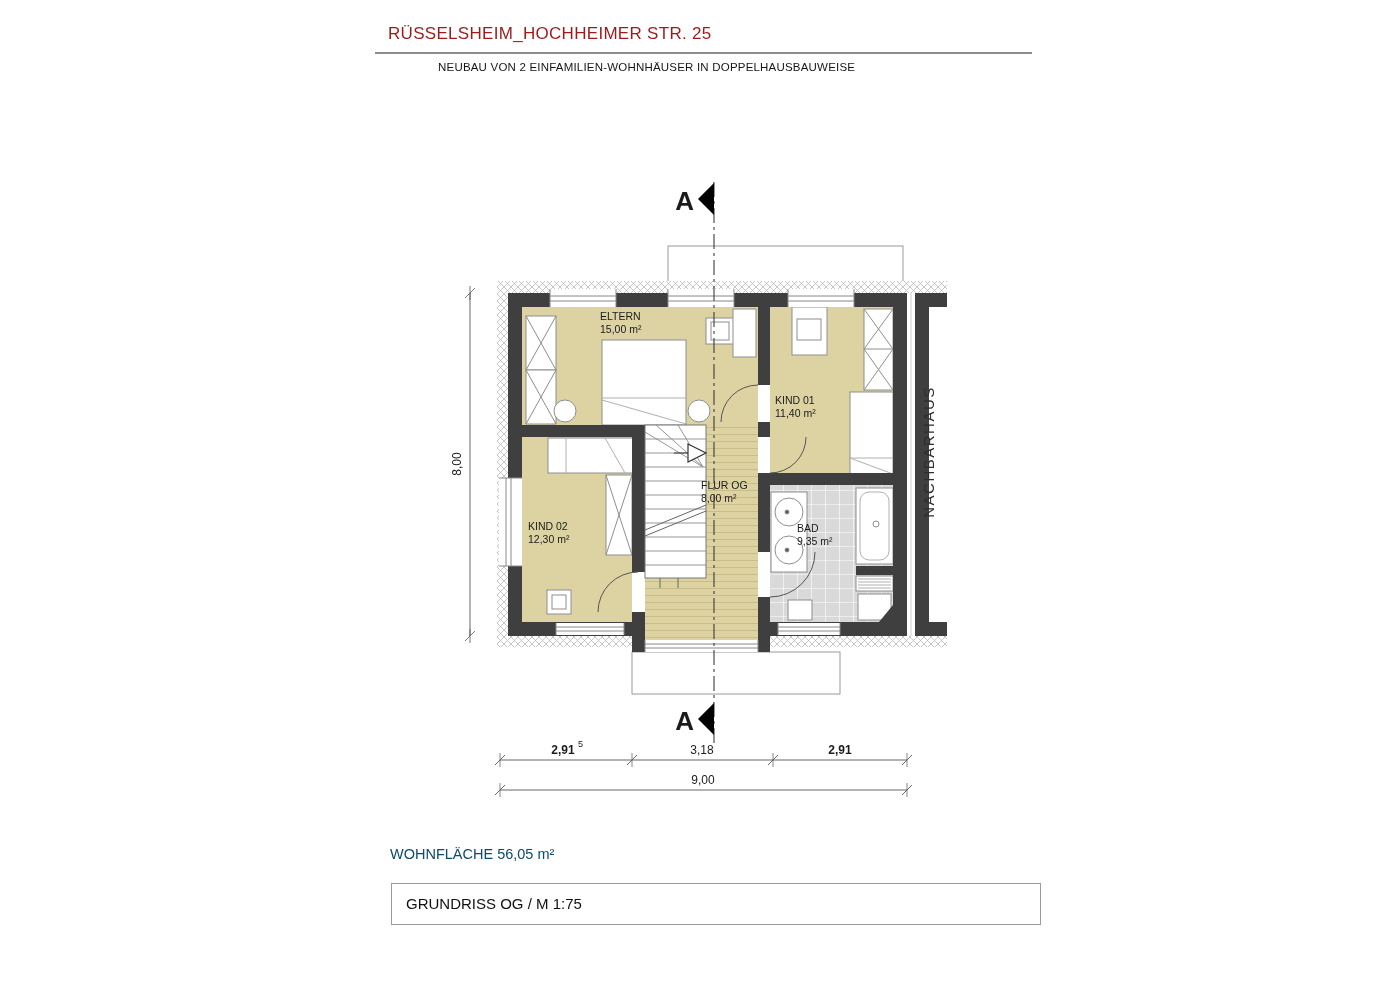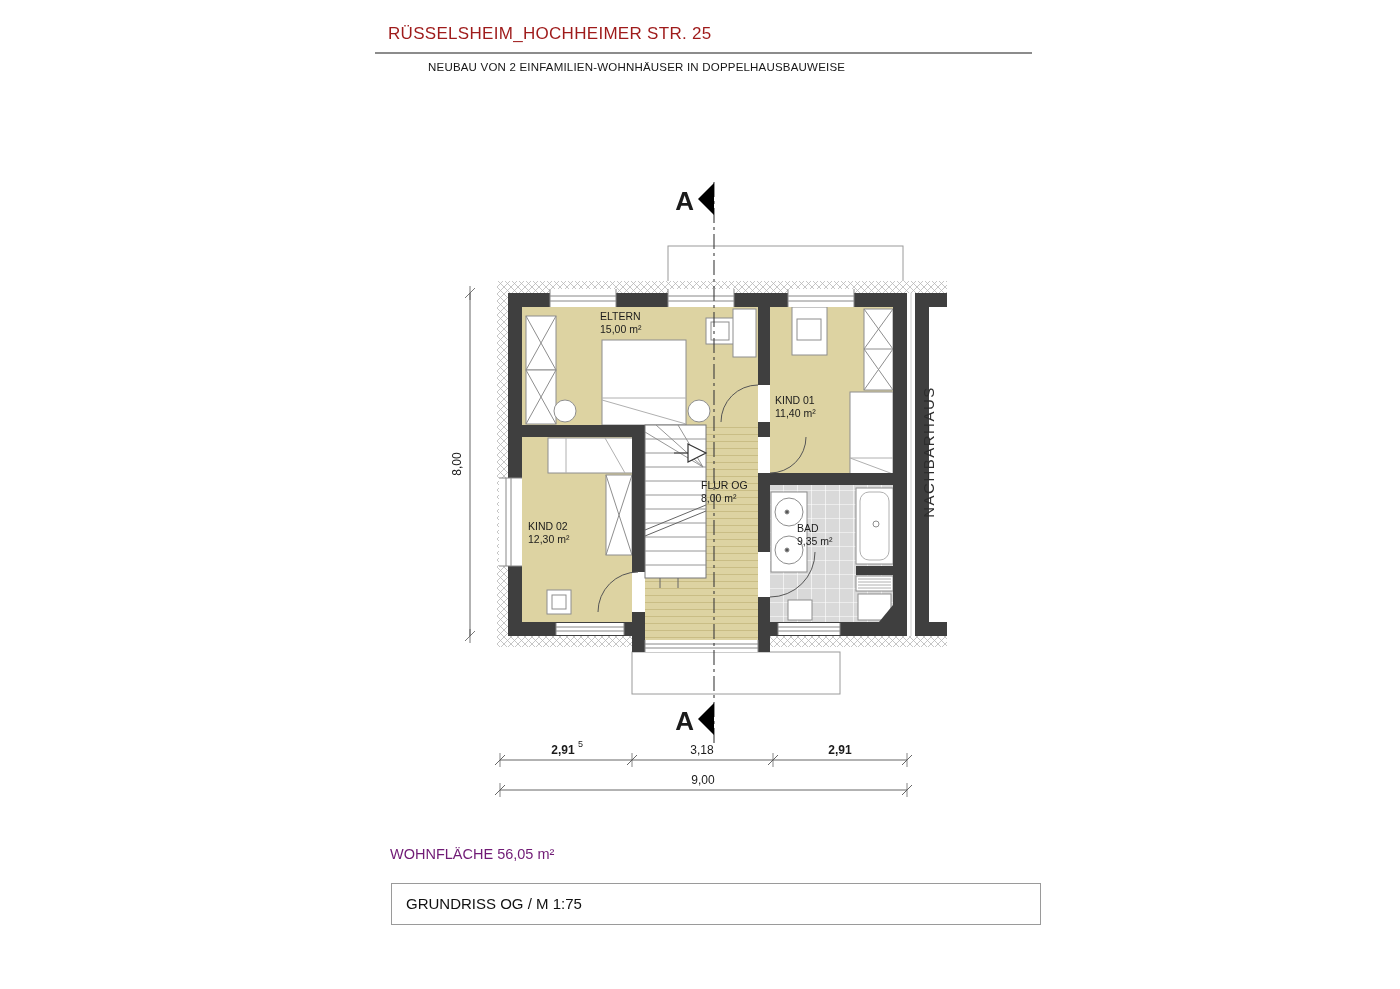--- a/index.html
+++ b/index.html
@@ -1,21 +1,21 @@
 <!DOCTYPE html>
 <html><head>
 <meta charset="utf-8">
 <style>
   html,body{margin:0;padding:0;background:#fff;}
   .page{position:relative;width:1254px;height:989px;background:#ffffff;overflow:hidden;
         font-family:"Liberation Sans", sans-serif;}
   .title{position:absolute;left:388px;top:24px;font-size:17px;color:#9e1a1a;letter-spacing:.3px;}
   .title-rule{position:absolute;left:375px;top:52px;width:657px;height:2px;background:#8c8c8c;}
-  .subtitle{position:absolute;left:388px;top:61px;font-size:11.5px;color:#161616;letter-spacing:.2px;padding-left:40px;}
-  .living-area{position:absolute;left:390px;top:846px;font-size:14.5px;color:#701a75;}
+  .subtitle{position:absolute;left:398px;top:61px;font-size:11.5px;color:#161616;letter-spacing:.2px;padding-left:40px;}
+  .living-area{position:absolute;left:390px;top:846px;font-size:14.5px;color:#0c4a6e;}
   .drawing-box{position:absolute;left:375px;top:883px;width:650px;height:42px;border:1px solid #9a9a9a;
                box-sizing:border-box;margin-left:16px;}
   .drawing-box span{display:block;padding-left:14px;line-height:40px;font-size:15px;color:#111;}
   svg text{font-family:"Liberation Sans", sans-serif;fill:#1b1b1b;}
   .room-label{font-size:10.5px;}
   .dim-label{font-size:12px;}
   .dim-bold{font-weight:bold;}
   .sec-label{font-size:26px;font-weight:600;}
   .nb-label{font-size:15px;letter-spacing:1.5px;fill:#2e2e2e;}
 </style>

